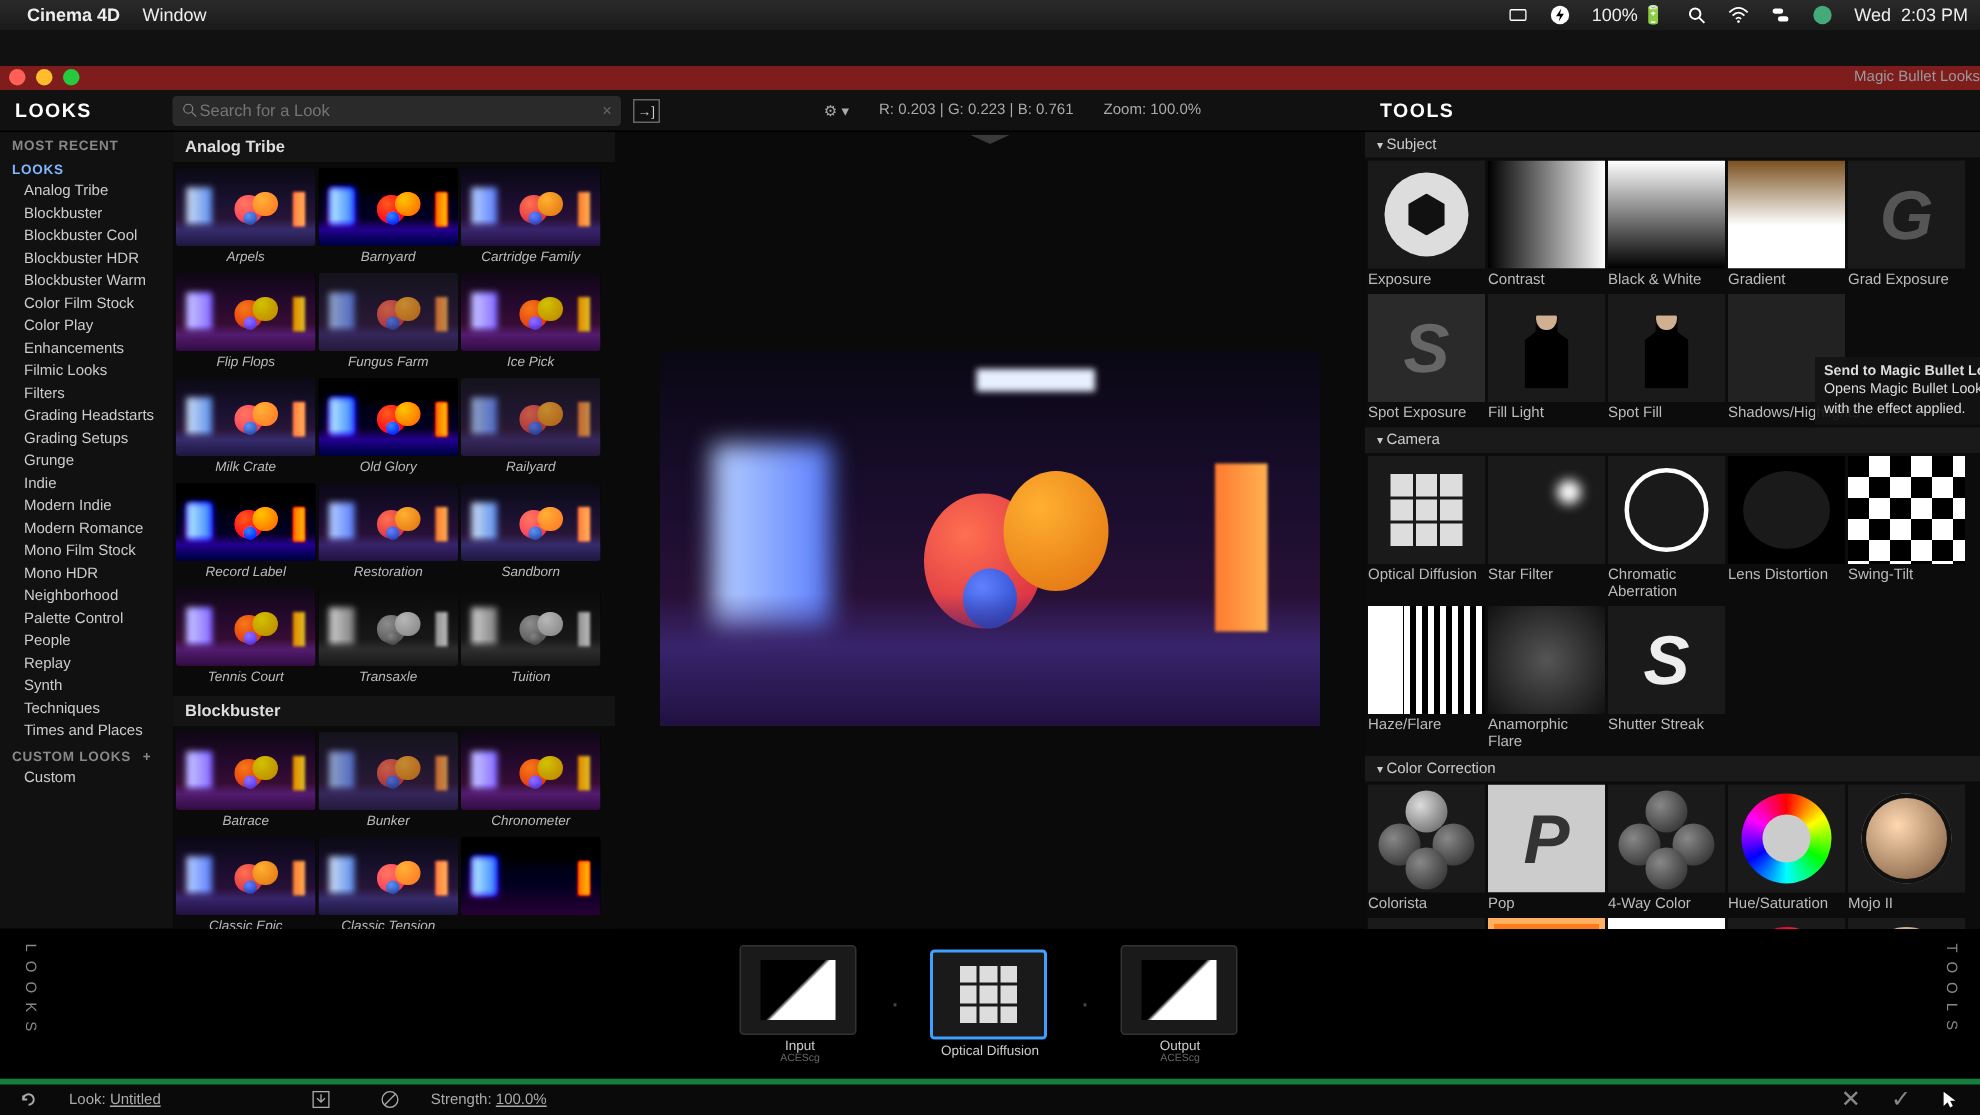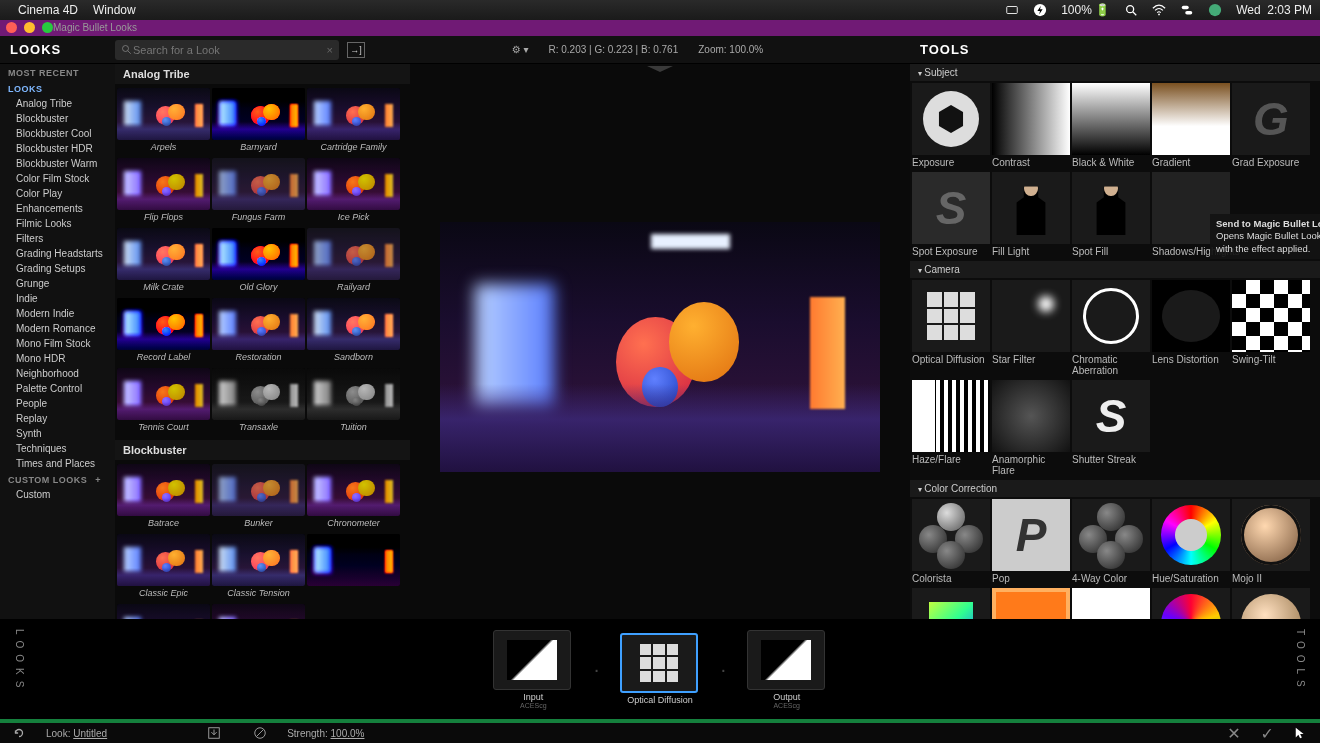--- a/index.html
+++ b/index.html
@@ -1,33 +1,33 @@
 <!DOCTYPE html>
 <html><head>
 <meta charset="utf-8">
 <style>
   * { margin:0; padding:0; box-sizing:border-box; }
   body { width:1320px; height:743px; background:#000; font-family:-apple-system,Helvetica,Arial,sans-serif; color:#ccc; font-size:11px; overflow:hidden; position:relative; }
   
   .menubar { height:20px; background:linear-gradient(#2a2a2a,#1a1a1a); display:flex; align-items:center; padding:0 8px; font-size:12px; color:#eee; }
   .menubar .apple { color:#fff; margin-right:10px; }
   .menubar .item { margin-right:15px; cursor:default; }
-  .menubar .bold { font-weight:400; }
+  .menubar .bold { font-weight:700; }
   .menubar .right { margin-left:auto; display:flex; align-items:center; gap:14px; }
   .menubar .right svg { width:14px; height:14px; fill:#fff; }
   .traffic { display:flex; gap:7px; margin-right:12px; }
   .traffic span { width:11px; height:11px; border-radius:50%; display:block; }
   .traffic .r { background:#ff5f56; } .traffic .y { background:#ffbd2e; } .traffic .g { background:#27c93f; }
 
   
   .plugin { position:absolute; top:20px; left:0; width:1320px; height:723px; background:#111; display:flex; flex-direction:column; }
-  .titlebar { height:16px; background:#701a75; text-align:left; font-size:10px; color:#999; line-height:16px; }
+  .titlebar { height:16px; background:#7f1d1d; text-align:right; font-size:10px; color:#999; line-height:16px;margin-top:24px; }
   .toolbar { height:28px; display:flex; align-items:center; background:#111; border-bottom:1px solid #000; }
   .panel-title { width:115px; font-weight:bold; font-size:13px; color:#fff; padding-left:10px; letter-spacing:1px; }
-  .searchbox { width:224px; height:20px; background:#2a2a2a; border-radius:3px; display:flex; align-items:center; padding:0 6px; }
+  .searchbox { width:299px; height:20px; background:#2a2a2a; border-radius:3px; display:flex; align-items:center; padding:0 6px; }
   .searchbox input { flex:1; background:none; border:none; color:#ccc; font-size:11px; outline:none; }
   .searchbox svg { width:12px; height:12px; fill:#888; }
   .cog-region { flex:1; display:flex; justify-content:center; align-items:center; gap:20px; color:#aaa; font-size:10px; }
   .tools-title { width:410px; font-weight:bold; font-size:13px; color:#fff; padding-left:10px; letter-spacing:1px; }
 
   .main { flex:1; display:flex; min-height:0; }
   
   .sidebar { width:115px; background:#111; overflow-y:auto; font-size:10px; }
   .sidebar .hdr { color:#888; font-weight:600; padding:4px 8px 2px; font-size:9px; letter-spacing:.5px; }
   .sidebar .cat { color:#ccc; padding:2px 8px 2px 16px; cursor:pointer; }

